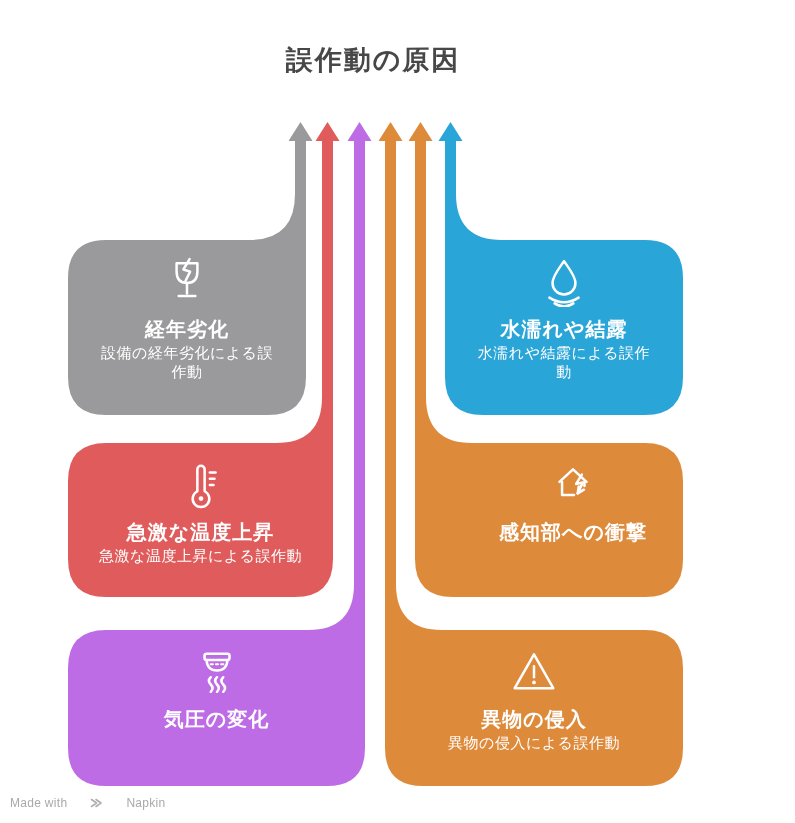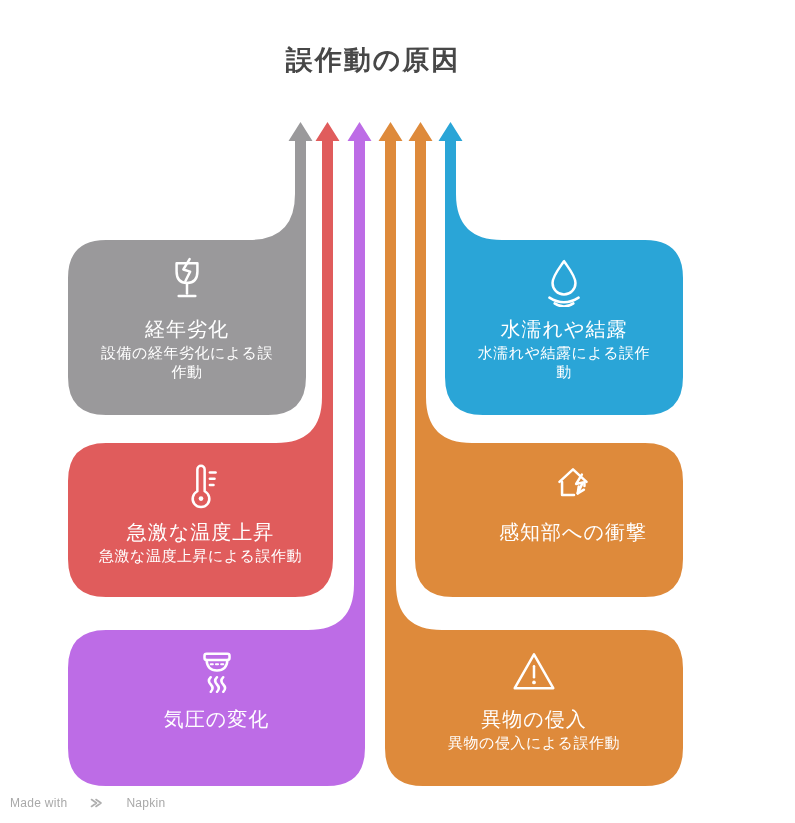--- a/index.html
+++ b/index.html
@@ -14,21 +14,21 @@
   }
   .flow-svg{position:absolute;left:0;top:0;}
   .card{
     position:absolute;display:flex;flex-direction:column;align-items:center;
     text-align:center;color:#ffffff;
   }
   .card-icon{margin-top:17px;width:50px;height:50px;flex:0 0 auto;}
   .card-icon svg{width:50px;height:50px;display:block;}
   .card-icon path,.card-icon rect{fill:none;stroke:#ffffff;stroke-width:2.4;
     stroke-linecap:round;stroke-linejoin:round;}
-  .card-title{margin-top:8px;font-size:20px;font-weight:400;letter-spacing:1px;line-height:28px;}
+  .card-title{margin-top:8px;font-size:20px;font-weight:700;letter-spacing:1px;line-height:28px;}
   .card-desc{margin-top:0;font-size:15px;line-height:19px;letter-spacing:0.5px;}
   .footer{
     position:absolute;left:10px;top:796px;display:flex;align-items:center;gap:23px;
     font-size:12px;color:#a9a9a9;letter-spacing:0.3px;
   }
   .footer svg{display:block;}
 </style>
 </head>
 <body>
 

